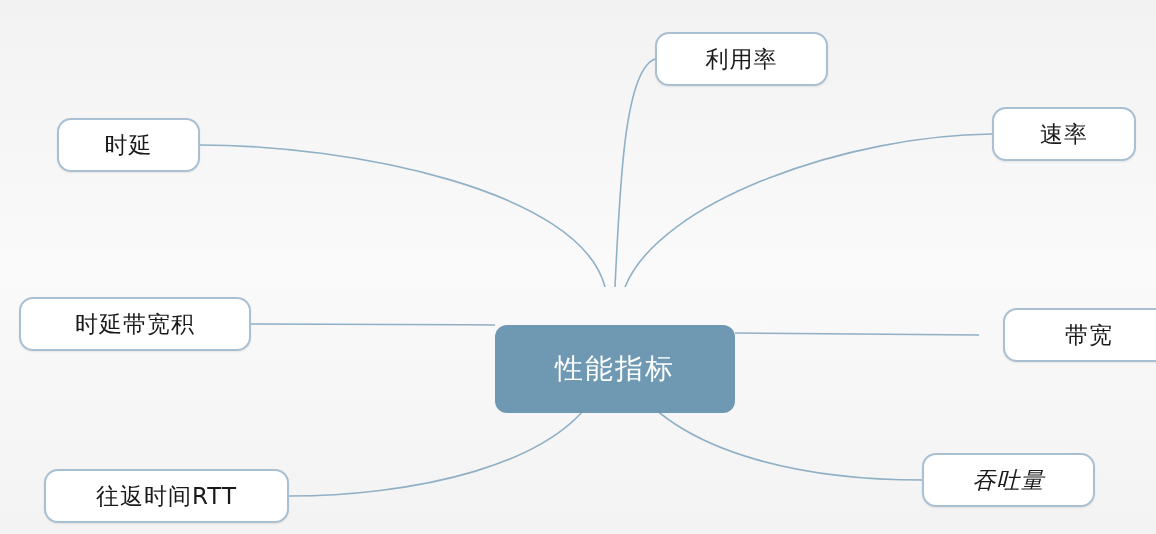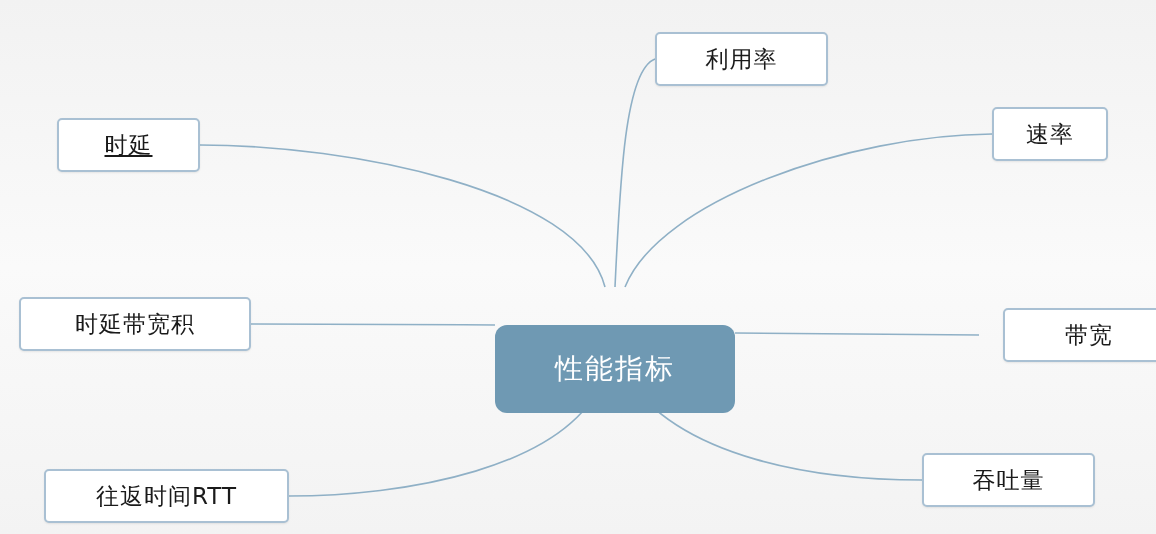--- a/index.html
+++ b/index.html
@@ -4,21 +4,21 @@
 <style>
   html, body { margin:0; padding:0; }
   body {
     width:1156px; height:534px; overflow:hidden; position:relative;
     background: linear-gradient(180deg, #f2f2f2 0%, #fafafa 50%, #f3f3f3 100%);
     font-family: "DejaVu Sans", sans-serif;
   }
   svg.links { position:absolute; left:0; top:0; }
   .node {
     position:absolute; box-sizing:border-box;
-    background:#ffffff; border:2px solid #a9c0d3; border-radius:5px;
+    background:#ffffff; border:2px solid #a9c0d3; border-radius:14px;
     display:flex; align-items:center; justify-content:center;
     font-size:23px; color:#1a1a1a; letter-spacing:1px;
     box-shadow: 0 1px 2px rgba(0,0,0,0.08);
     cursor:pointer;
   }
   .center {
     position:absolute; box-sizing:border-box;
     background:#6f99b3; border-radius:12px;
     display:flex; align-items:center; justify-content:center;
     font-size:28px; color:#ffffff; letter-spacing:2px;
@@ -42,35 +42,35 @@
 </svg>
 
 <div class="center" style="left:495px; top:287px; width:240px; height:88px;">
   <span>性能指标</span>
 </div>
 
 <div class="node" style="left:655px; top:32px; width:173px; height:54px;">
   <span>利用率</span>
 </div>
 
-<div class="node" style="left:57px; top:118px; width:143px; height:54px;text-decoration:underline;">
+<div class="node" style="left:57px; top:118px; width:143px; height:54px;">
   <span>时延</span>
 </div>
 
-<div class="node" style="left:992px; top:107px; width:116px; height:54px;">
+<div class="node" style="left:992px; top:107px; width:144px; height:54px;">
   <span>速率</span>
 </div>
 
 <div class="node" style="left:8px; top:297px; width:232px; height:54px;margin-left:11px;">
   <span>时延带宽积</span>
 </div>
 
 <div class="node" style="left:1003px; top:308px; width:172px; height:54px;">
   <span>带宽</span>
 </div>
 
 <div class="node" style="left:44px; top:469px; width:245px; height:54px;">
   <span>往返时间RTT</span>
 </div>
 
-<div class="node" style="left:922px; top:453px; width:173px; height:54px;">
+<div class="node" style="left:922px; top:453px; width:173px; height:54px;font-style:italic;">
   <span>吞吐量</span>
 </div>
 
 </body></html>

